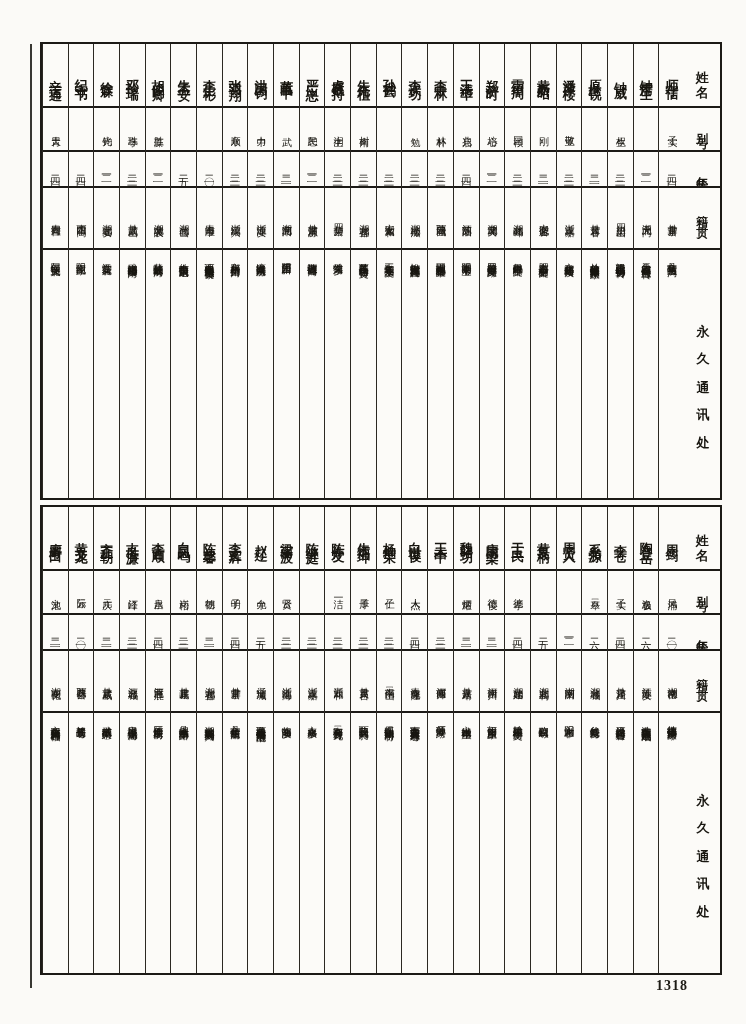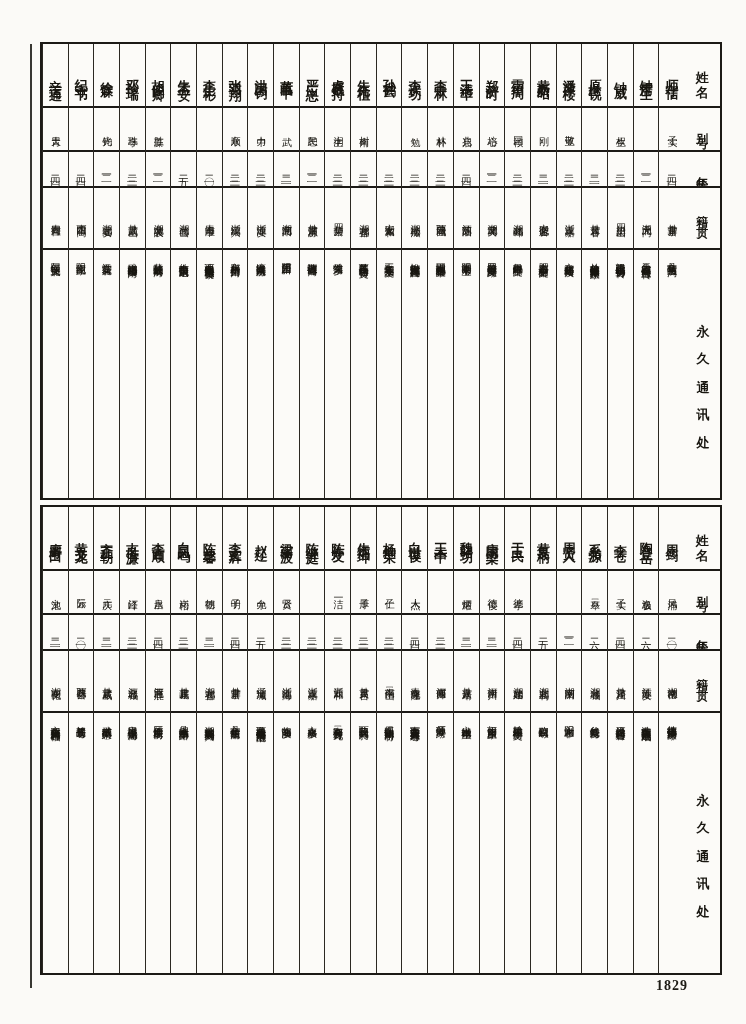--- a/index.html
+++ b/index.html
@@ -1029,14 +1029,14 @@
         </div>
     <div class="cell r-native">
           <span class="vtext">湖南安化</span>
         </div>
     <div class="cell r-addr">
           <span class="vtext">安化桥头市大屋村种福园</span>
         </div>
   </div>
 </section>
 
-  <div class="page-number">1829</div>
+  <div class="page-number">1318</div>
 </div>
 
 </body></html>

